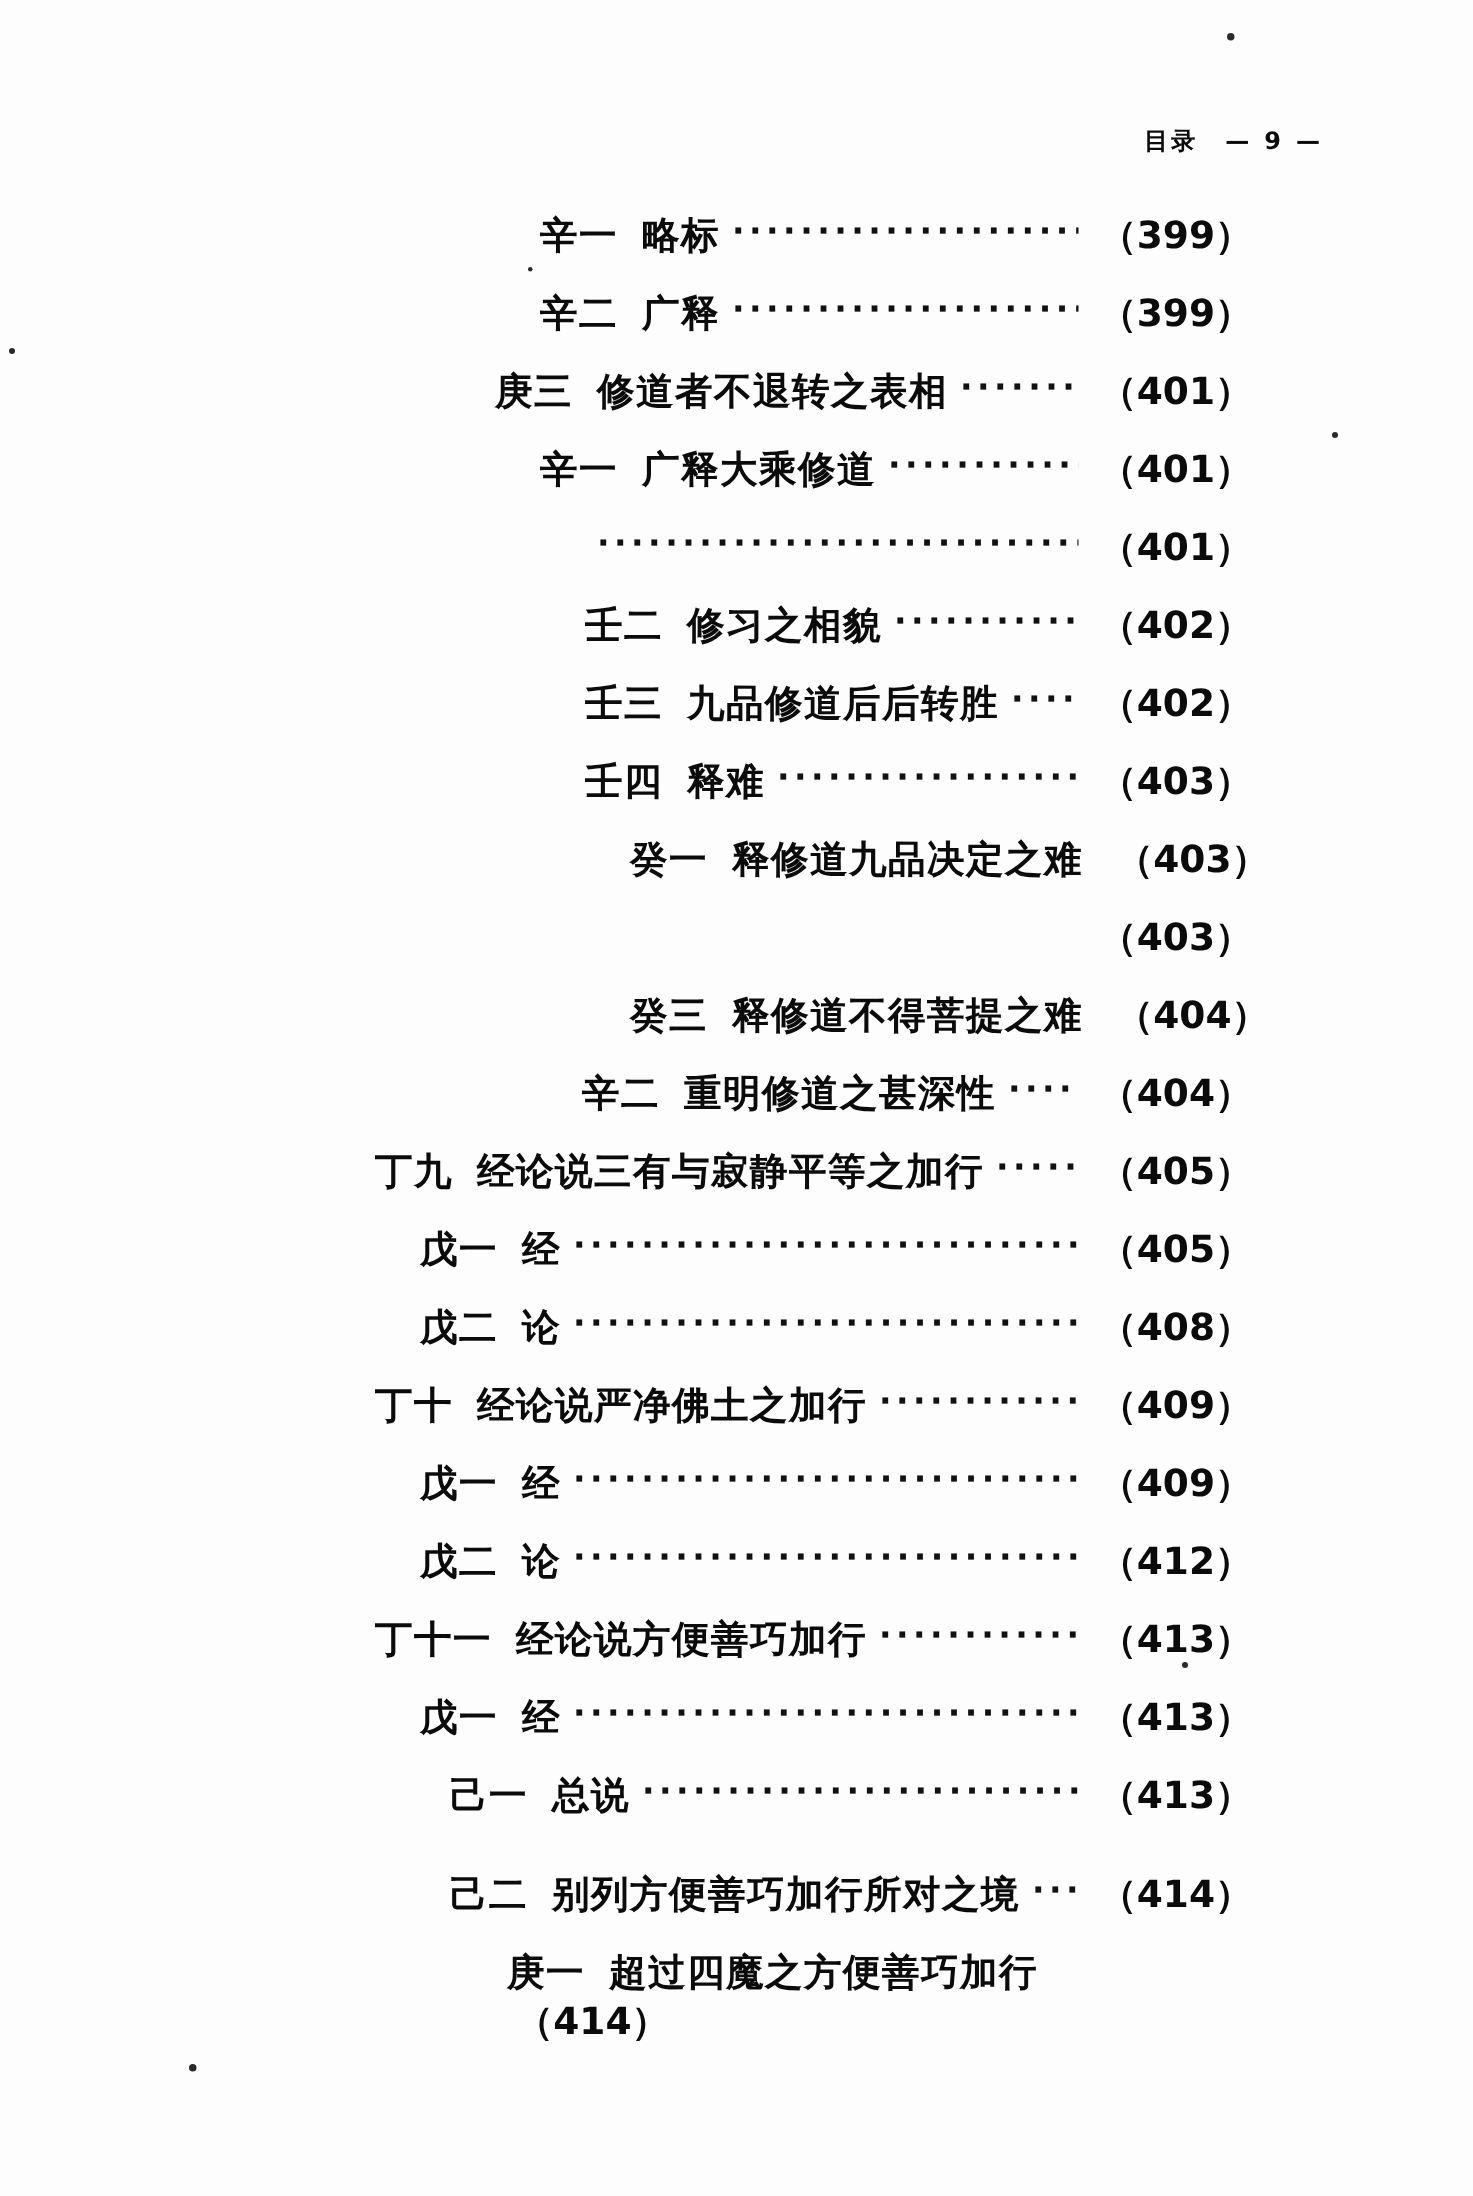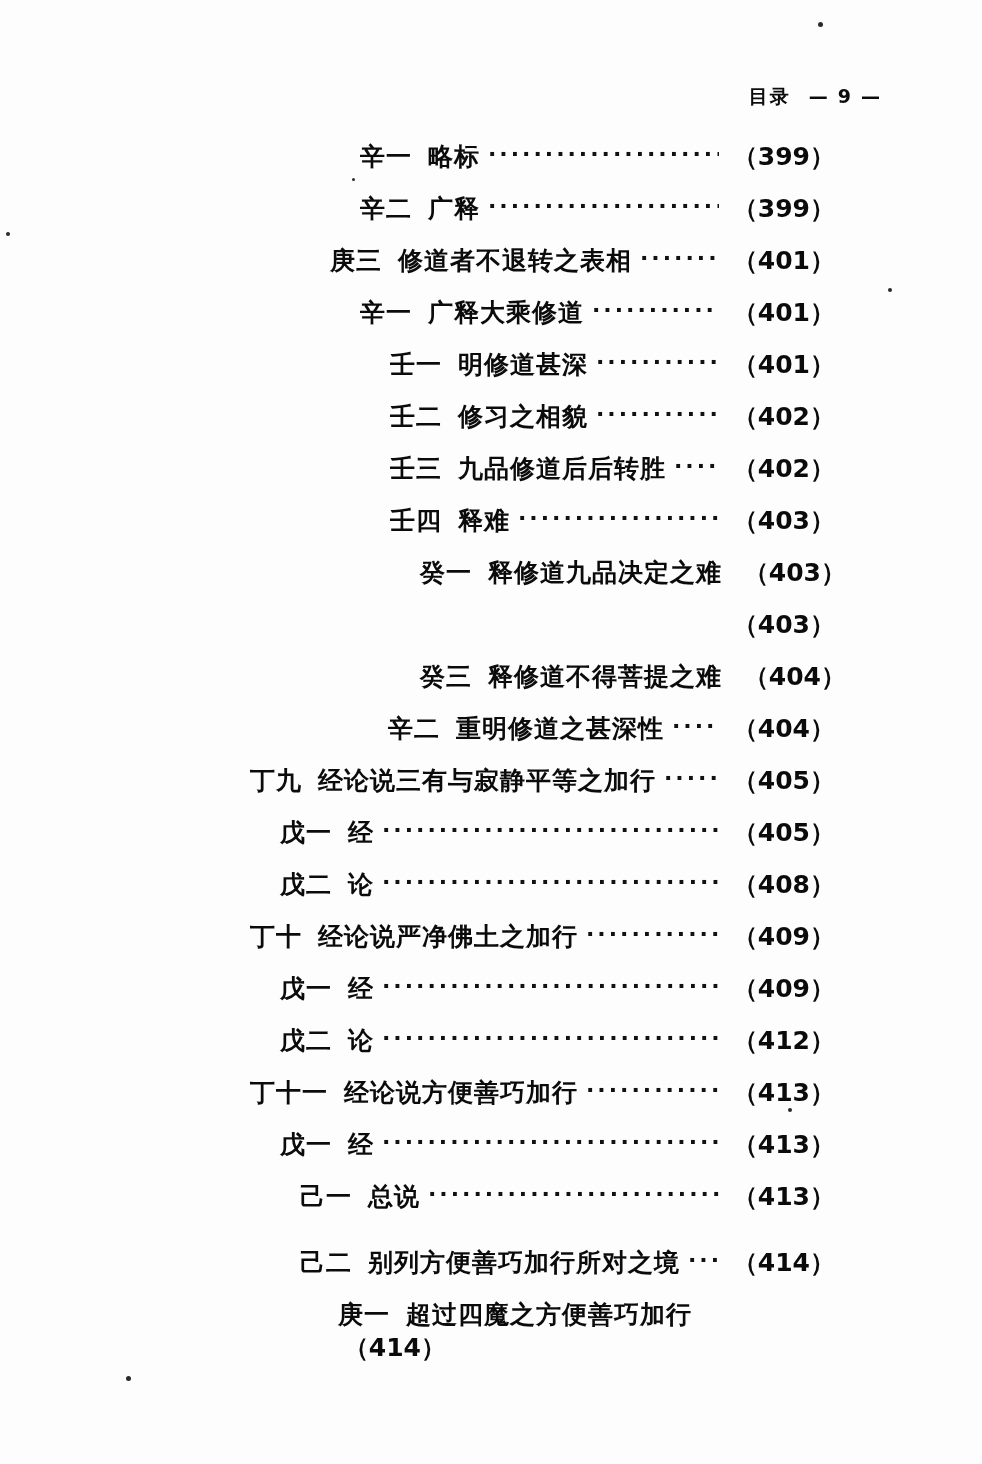--- a/index.html
+++ b/index.html
@@ -18,21 +18,21 @@
   }
   .speck {
     position: absolute;
     background: #2a2a2a;
     border-radius: 50%;
   }
   .header {
     position: absolute;
     top: 84px;
     right: 92px;
-    font-size: 19px;
+    font-size: 16px;
     letter-spacing: 2px;
     font-weight: bold;
     white-space: nowrap;
   }
   .header .lbl { margin-right: 10px; }
   .header .dash { margin: 0 8px; }
 
   .toc {
     position: absolute;
     top: 140px;
@@ -115,21 +115,20 @@
         <div class="page-no">（401）</div>
       </div>
       <div class="row" style="padding-left: 360px;">
         <div class="title"><span class="num">辛一</span><span>广释大乘修道</span></div>
         <div class="leader">
           <span>································································</span>
         </div>
         <div class="page-no">（401）</div>
       </div>
       <div class="row" style="padding-left: 390px;">
-        <div class="title"><span class="num">壬一</span><span>明修道甚深</span></div>
         <div class="leader">
           <span>································································</span>
         </div>
         <div class="page-no">（401）</div>
       </div>
       <div class="row" style="padding-left: 390px;">
         <div class="title"><span class="num">壬二</span><span>修习之相貌</span></div>
         <div class="leader">
           <span>································································</span>
         </div>

